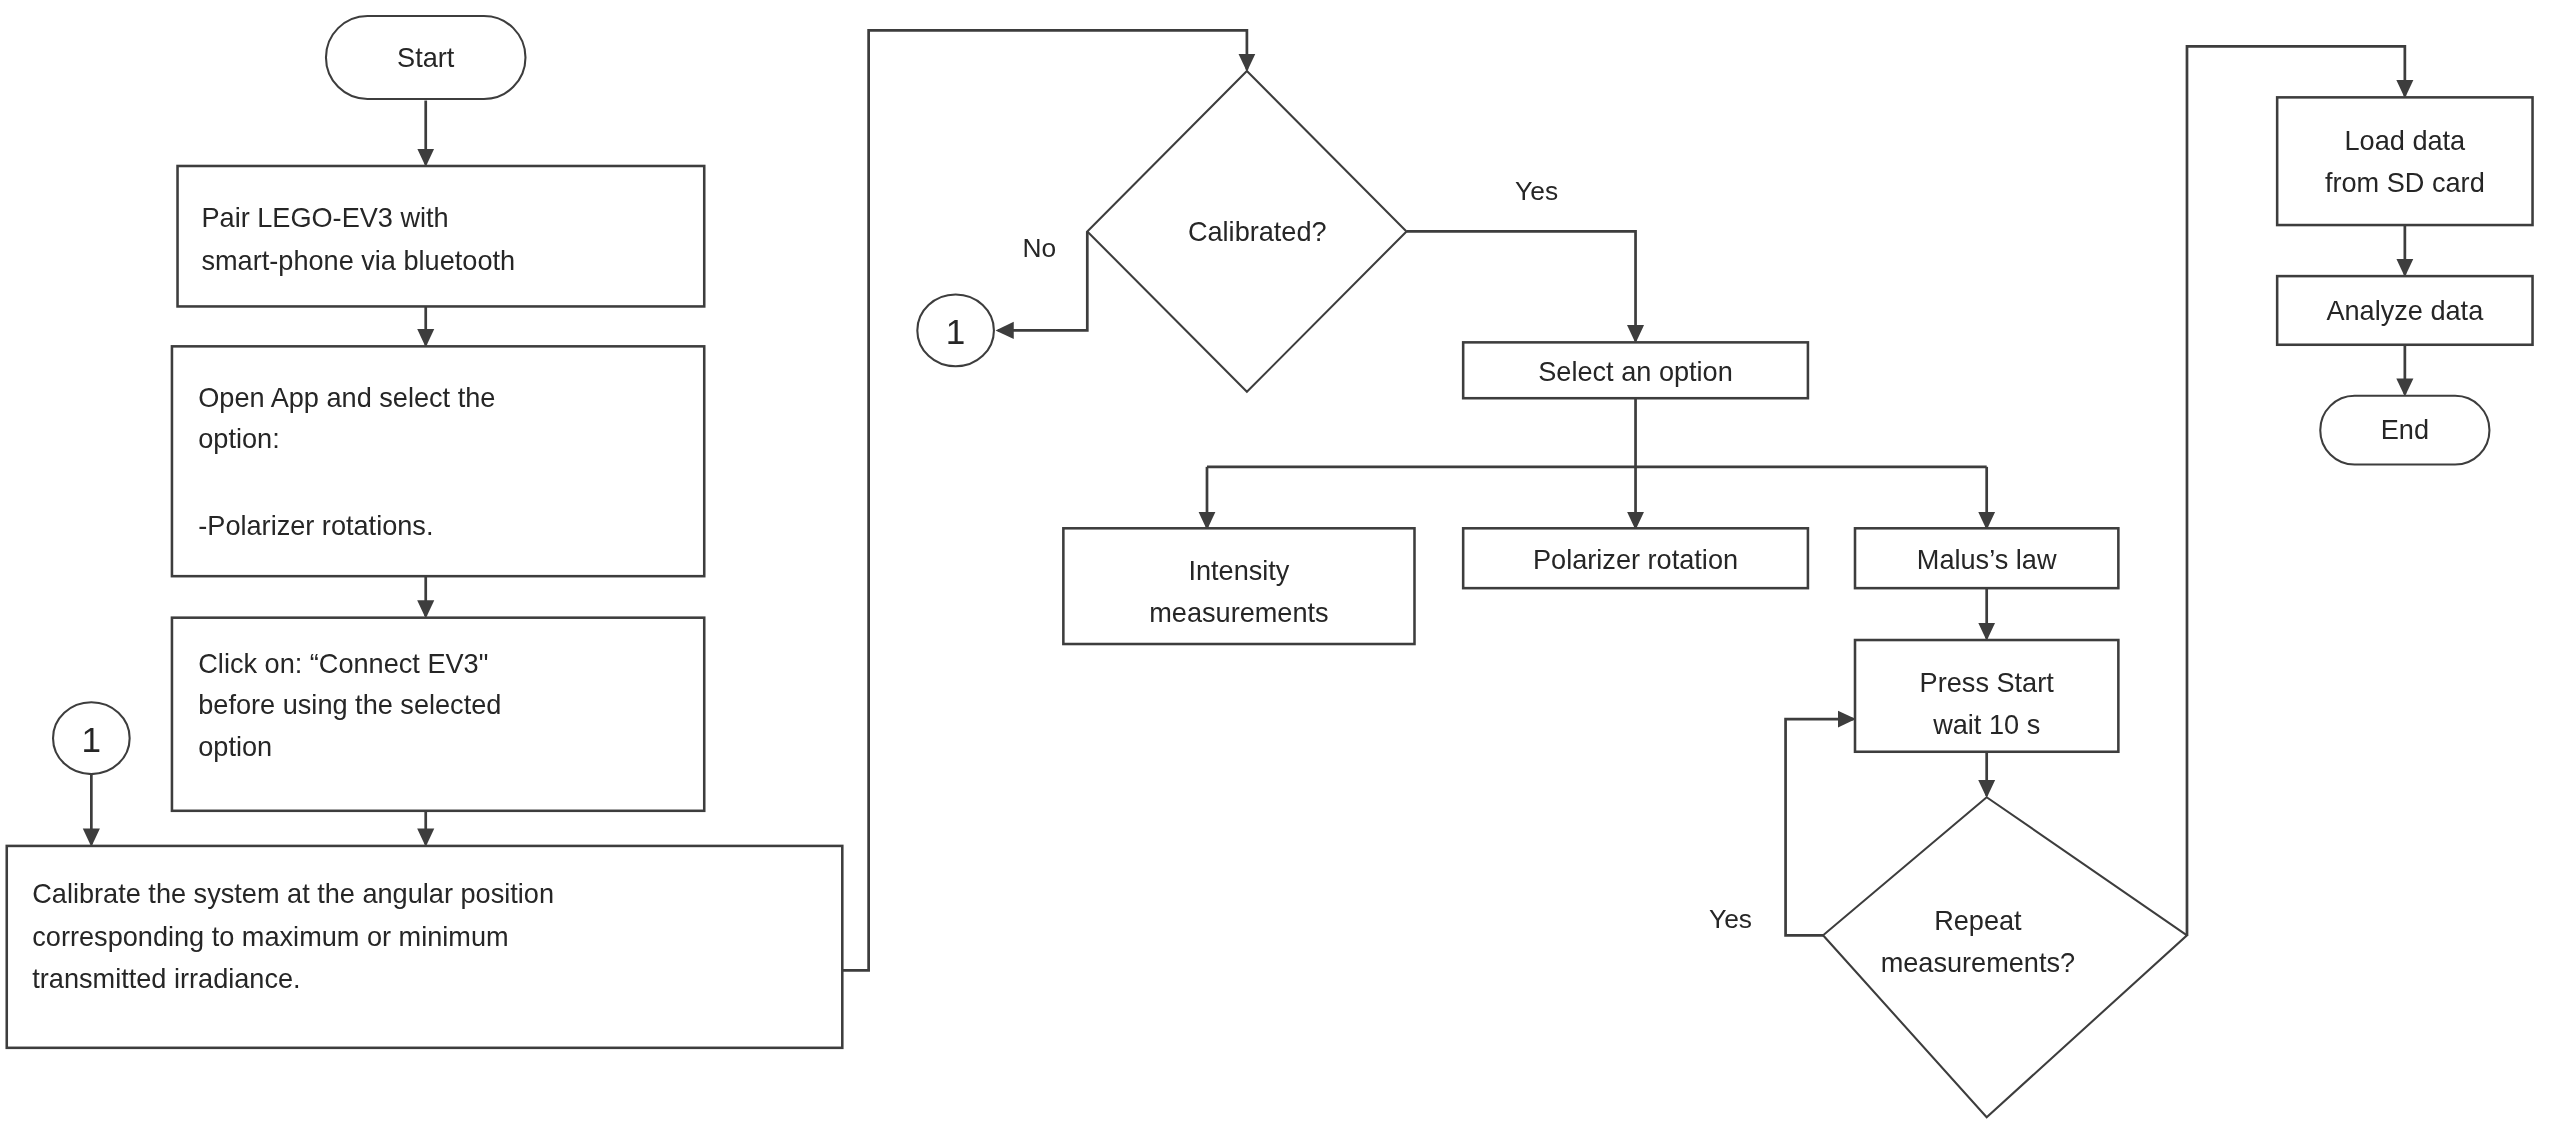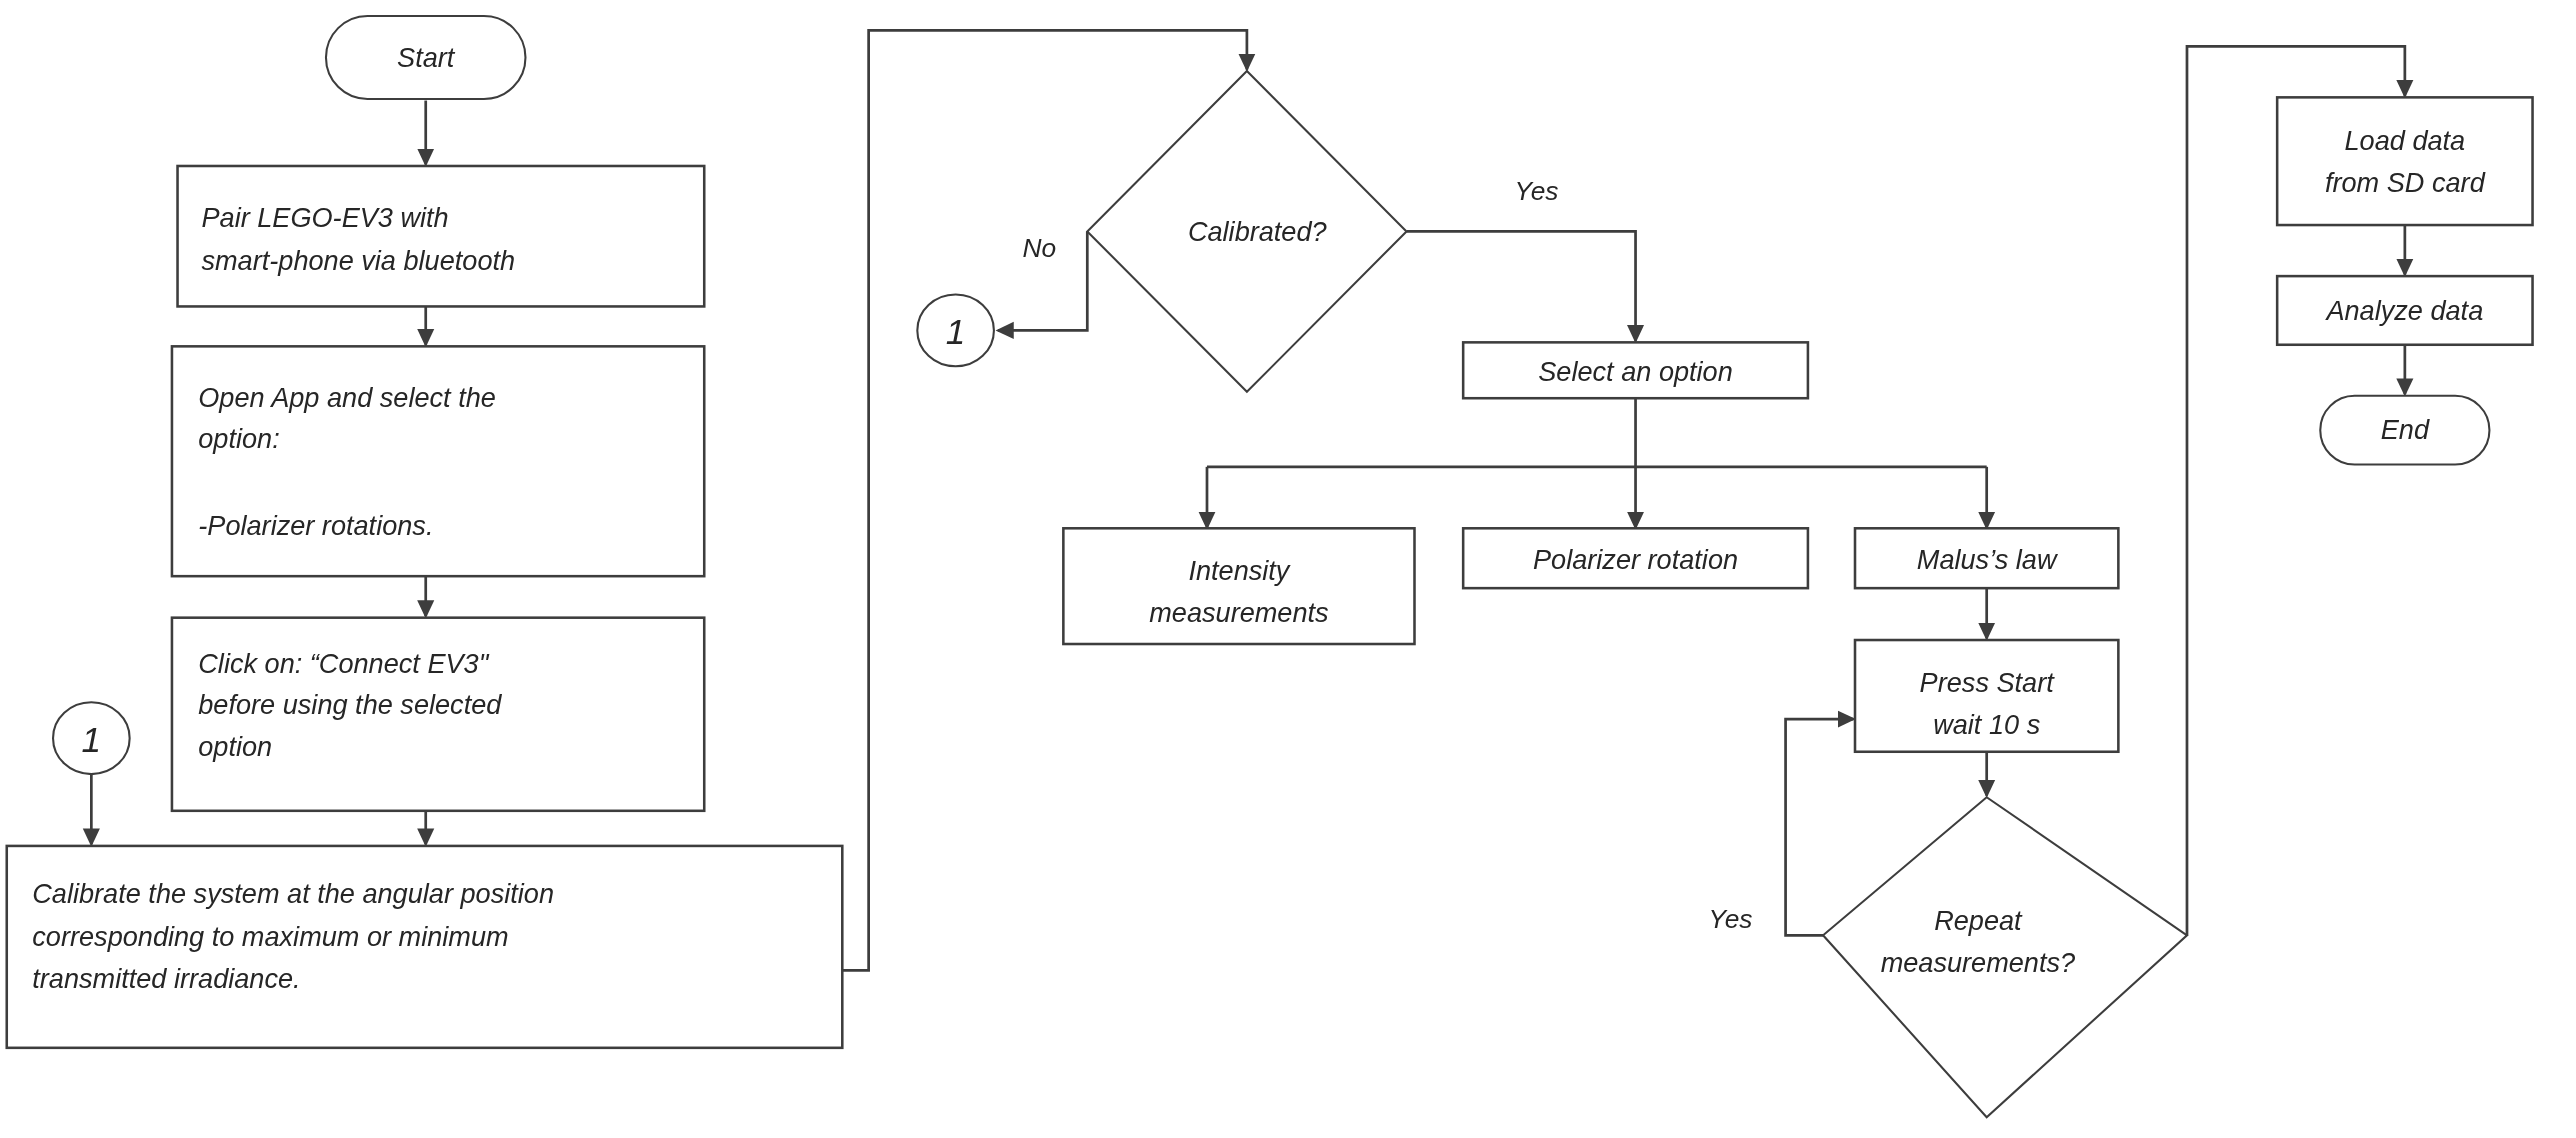--- a/index.html
+++ b/index.html
@@ -11,21 +11,20 @@
     width: 2576px;
     height: 1138px;
     font-family: "Liberation Sans", sans-serif;
     overflow: hidden;
   }
   #flow-root {
     position: relative;
     width: 2576px;
     height: 1138px;
     background: #ffffff;
-    font-style: italic;
   }
   svg#flow-svg {
     position: absolute;
     inset: 0;
     width: 2576px;
     height: 1138px;
     display: block;
   }
   .shape-stroke {
     fill: #ffffff;

